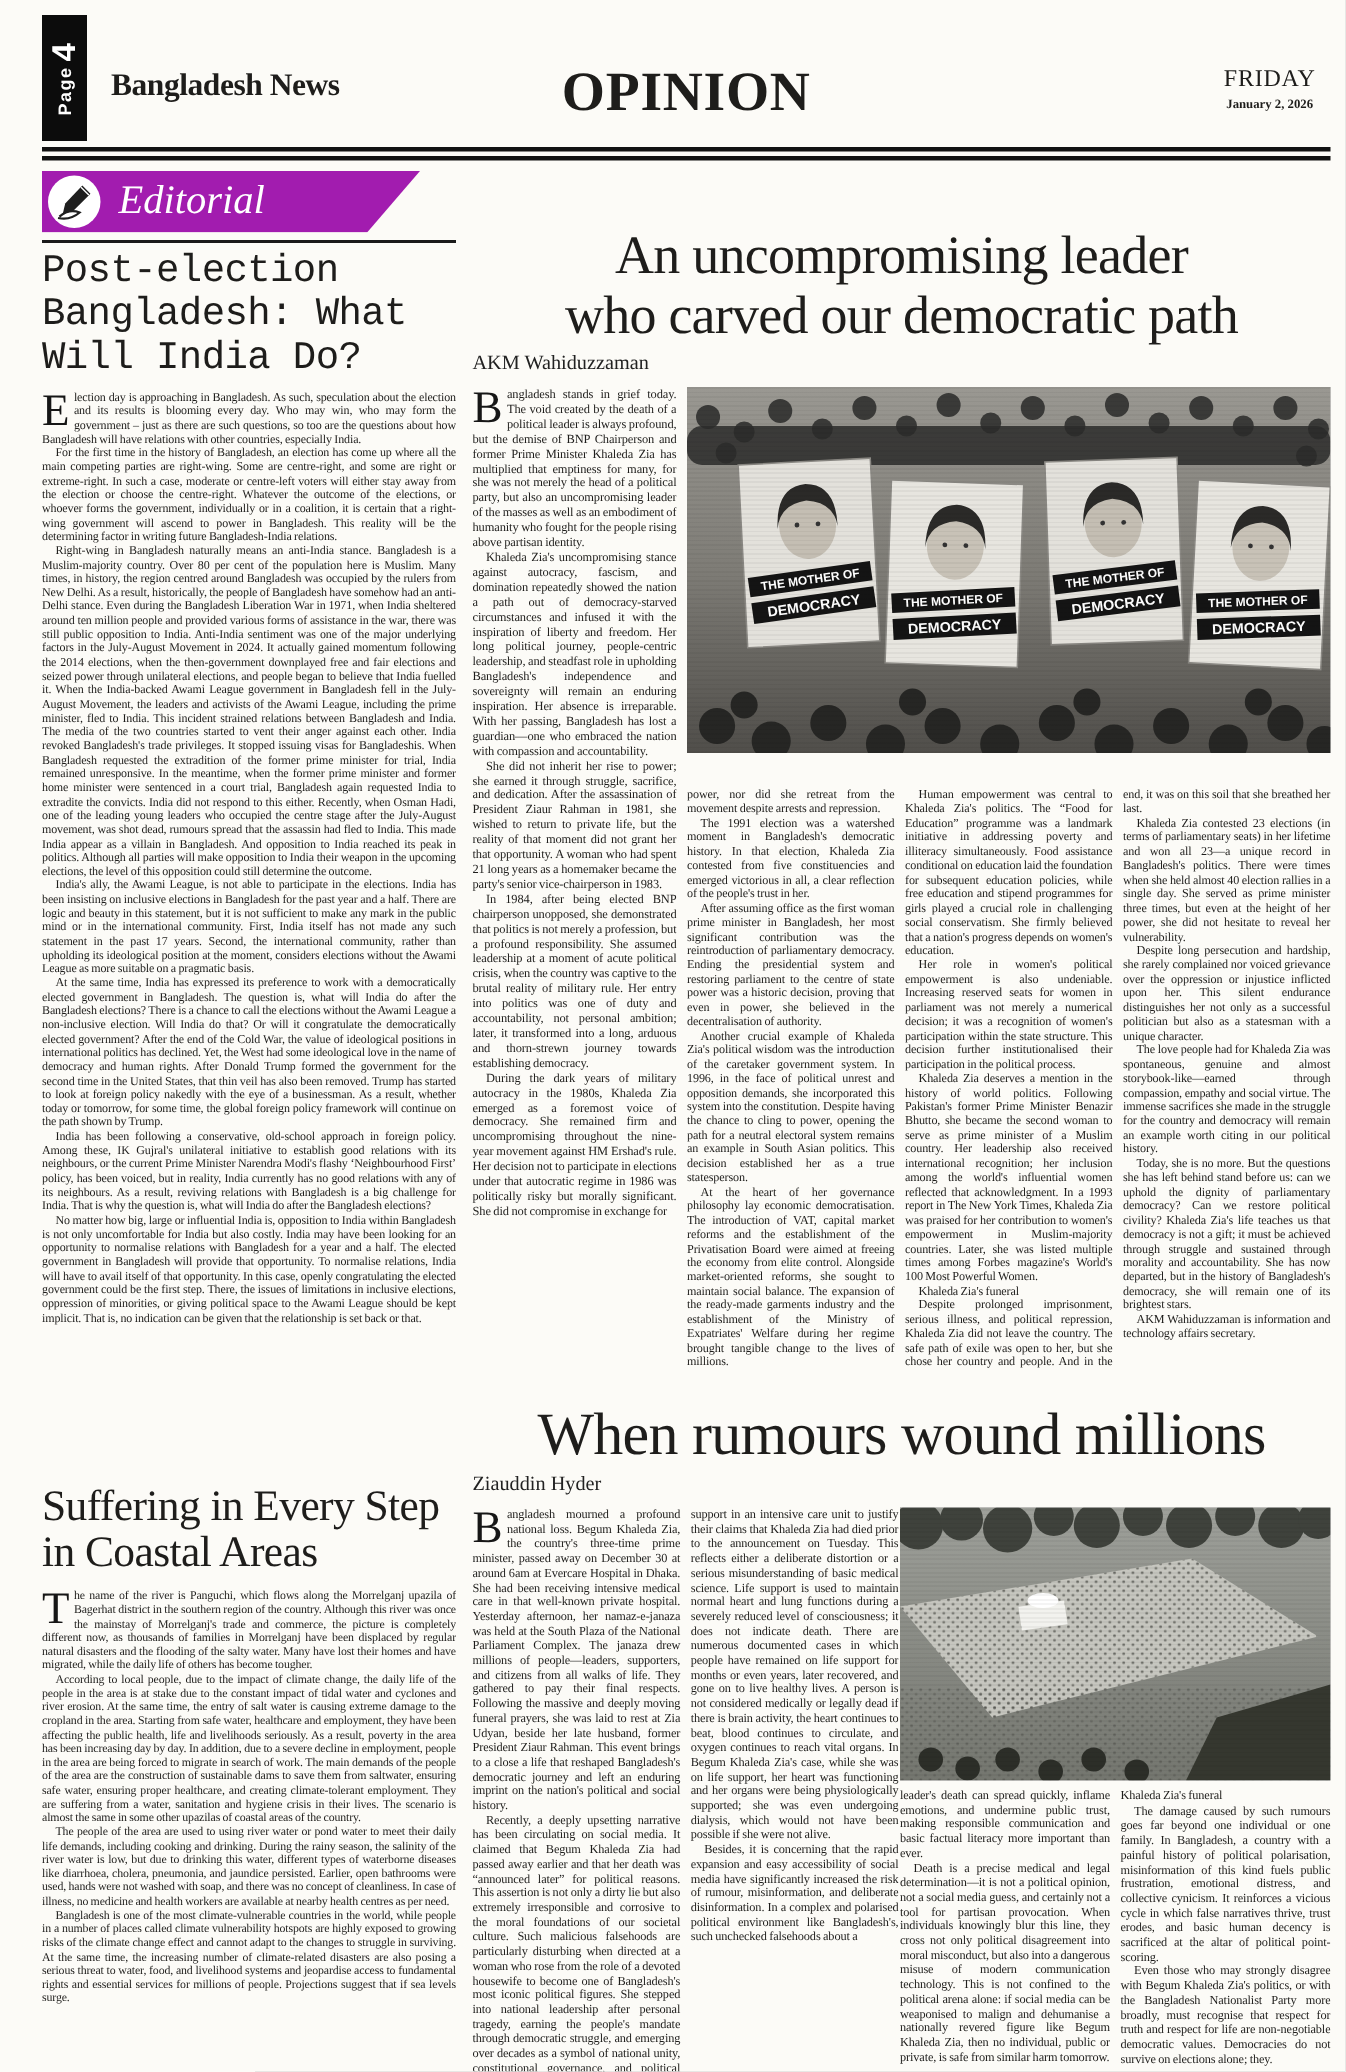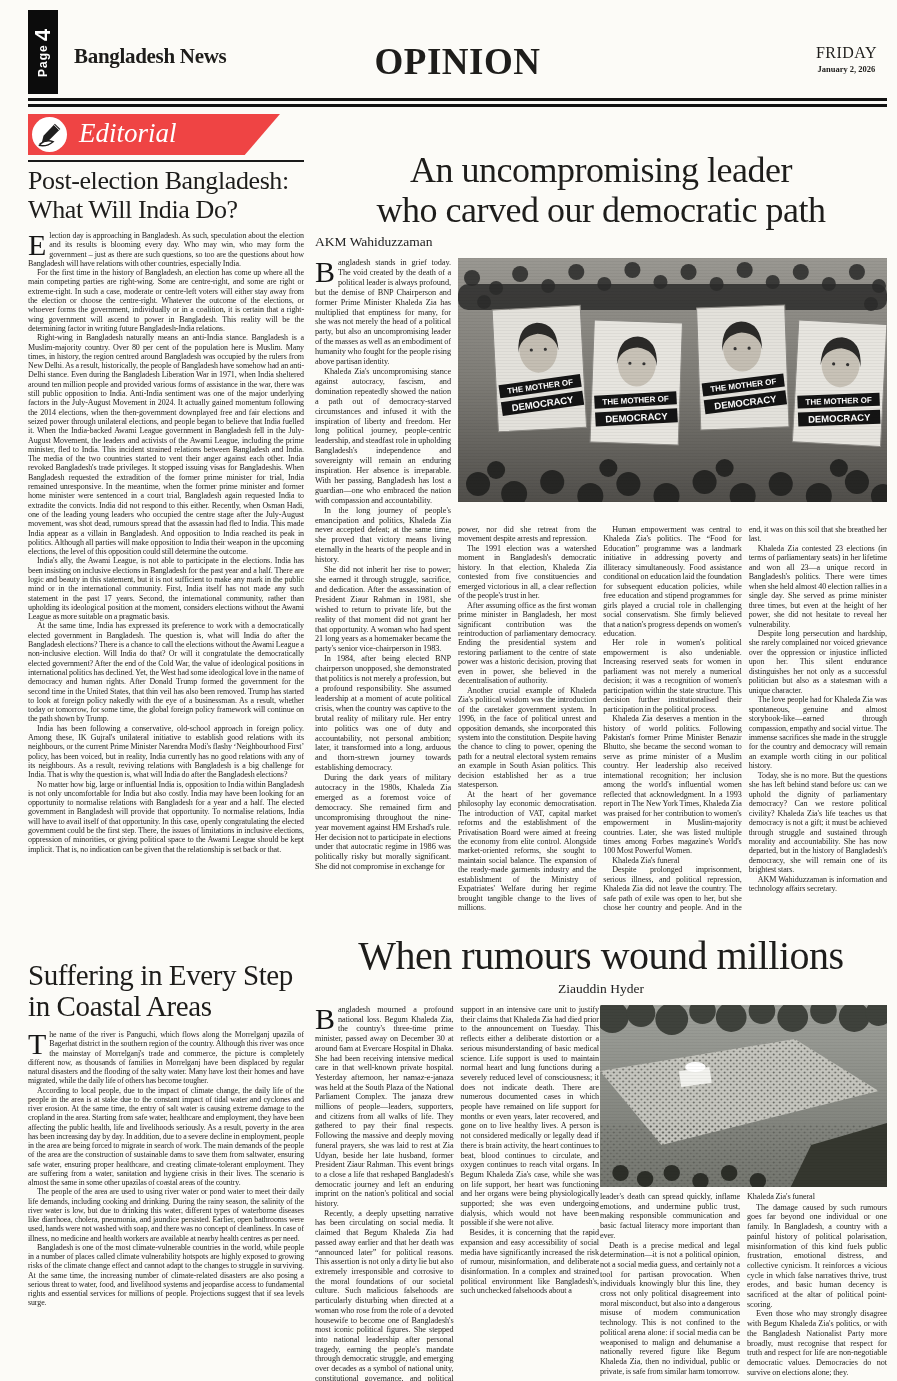--- a/index.html
+++ b/index.html
@@ -41,32 +41,32 @@
   .dateblock .dt { font-weight: bold; font-size: 8.5px; margin-top: 2px; }
   .double-rule { height: 9px; border-top: 3px solid #121212; border-bottom: 3px solid #121212; margin-top: 2px; }
 
   
   .content { display: flex; gap: 11px; margin-top: 7px; }
   .left-col { width: 276px; flex: none; }
   .right-col { flex: 1; min-width: 0; }
 
   
   .ed-banner {
-    width: 252px; height: 41px; background: #ef4444;
+    width: 252px; height: 41px; background: #a21caf;
     clip-path: polygon(0 0, 100% 0, 86% 100%, 0 100%);
     display: flex; align-items: center; gap: 12px; padding-left: 4px;
     color: #fff;
   }
   .ed-banner .pen-circle {
     width: 35px; height: 35px; border-radius: 50%; background: #fff;
     display: flex; align-items: center; justify-content: center; flex: none;
   }
   .ed-label { font-style: italic; font-size: 27px; padding-bottom: 3px; }
   .ed-rule { border-top: 2px solid #1a1a1a; margin: 5px 0 4px; }
-  .ed-title { font-weight: 400; font-size: 26px; line-height: 29px; letter-spacing: -0.4px; margin: 2px 0 7px; }
+  .ed-title { font-weight: 400; font-size: 26px; line-height: 29px; letter-spacing: -0.4px; margin: 2px 0 7px; font-family: Liberation Mono, monospace; }
 
   
   .body-text { text-align: justify; letter-spacing: -0.08px; word-spacing: -0.3px; overflow: hidden; }
   .body-text p { text-indent: 9px; }
   .body-text p.cont { text-indent: 0; }
   .dropcap p:first-child { text-indent: 0; }
   .dropcap p:first-child::first-letter {
     float: left; font-size: 30px; line-height: 23px; padding: 2px 3px 0 0; color: #161616;
   }
   .ed-body { font-size: 8px; line-height: 9.3px; height: 722px; }
@@ -88,21 +88,21 @@
   }
   .main-photo { height: 244px; }
   .lead-flow {
     margin-top: 23px; height: 402px;
     columns: 3; column-gap: 7px; column-fill: auto;
     font-size: 8.1px; line-height: 9.45px;
   }
 
   
   .rum-title { font-weight: 400; text-align: center; font-size: 40px; line-height: 46px; letter-spacing: -0.5px; margin-top: 6px; }
-  .rum-byline { text-align: center; font-size: 13.5px; margin: 2px 0 8px; color: #222; }
+  .rum-byline { font-size: 13.5px; margin: 2px 0 8px; color: #222; }
   .rum-body { display: flex; gap: 1px; }
   .rum-left {
     width: 284px; flex: none; height: 424px;
     columns: 2; column-gap: 7px; column-fill: auto;
     font-size: 8.2px; line-height: 9.7px;
   }
   .rum-right { flex: 1; min-width: 0; }
   .funeral-photo { height: 182px; }
   .rum-below { display: flex; gap: 7px; margin-top: 5px; height: 230px; overflow: hidden; }
   .rum-c3, .rum-c4 { flex: 1; min-width: 0; font-size: 8.2px; line-height: 9.7px; }
@@ -167,21 +167,20 @@
       <h1 class="lead-title">
         <span>An uncompromising leader</span>
         <span>who carved our democratic path</span>
       </h1>
       <div class="byline">AKM Wahiduzzaman</div>
 
       <div class="lead-body">
         <div class="lead-col1 body-text dropcap">
             <p>Bangladesh stands in grief today. The void created by the death of a political leader is always profound, but the demise of BNP Chairperson and former Prime Minister Khaleda Zia has multiplied that emptiness for many, for she was not merely the head of a political party, but also an uncompromising leader of the masses as well as an embodiment of humanity who fought for the people rising above partisan identity.</p>
             <p>Khaleda Zia's uncompromising stance against autocracy, fascism, and domination repeatedly showed the nation a path out of democracy-starved circumstances and infused it with the inspiration of liberty and freedom. Her long political journey, people-centric leadership, and steadfast role in upholding Bangladesh's independence and sovereignty will remain an enduring inspiration. Her absence is irreparable. With her passing, Bangladesh has lost a guardian—one who embraced the nation with compassion and accountability.</p>
-            <p>In the long journey of people's emancipation and politics, Khaleda Zia never accepted defeat; at the same time, she proved that victory means living eternally in the hearts of the people and in history.</p>
             <p>She did not inherit her rise to power; she earned it through struggle, sacrifice, and dedication. After the assassination of President Ziaur Rahman in 1981, she wished to return to private life, but the reality of that moment did not grant her that opportunity. A woman who had spent 21 long years as a homemaker became the party's senior vice-chairperson in 1983.</p>
             <p>In 1984, after being elected BNP chairperson unopposed, she demonstrated that politics is not merely a profession, but a profound responsibility. She assumed leadership at a moment of acute political crisis, when the country was captive to the brutal reality of military rule. Her entry into politics was one of duty and accountability, not personal ambition; later, it transformed into a long, arduous and thorn-strewn journey towards establishing democracy.</p>
             <p>During the dark years of military autocracy in the 1980s, Khaleda Zia emerged as a foremost voice of democracy. She remained firm and uncompromising throughout the nine-year movement against HM Ershad's rule. Her decision not to participate in elections under that autocratic regime in 1986 was politically risky but morally significant. She did not compromise in exchange for</p>
           </div>
         <div class="lead-right">
 
           <div class="photo main-photo">
             <svg viewBox="0 0 428 244" preserveAspectRatio="none">
               <defs>
                 <linearGradient id="pbg" x1="0" y1="0" x2="0" y2="1">
@@ -311,21 +310,21 @@
       </div>
 
       <h1 class="rum-title">When rumours wound millions</h1>
       <div class="rum-byline">Ziauddin Hyder</div>
 
       <div class="rum-body">
         <div class="rum-left body-text dropcap">
             <p>Bangladesh mourned a profound national loss. Begum Khaleda Zia, the country's three-time prime minister, passed away on December 30 at around 6am at Evercare Hospital in Dhaka. She had been receiving intensive medical care in that well-known private hospital. Yesterday afternoon, her namaz-e-janaza was held at the South Plaza of the National Parliament Complex. The janaza drew millions of people—leaders, supporters, and citizens from all walks of life. They gathered to pay their final respects. Following the massive and deeply moving funeral prayers, she was laid to rest at Zia Udyan, beside her late husband, former President Ziaur Rahman. This event brings to a close a life that reshaped Bangladesh's democratic journey and left an enduring imprint on the nation's political and social history.</p>
             <p>Recently, a deeply upsetting narrative has been circulating on social media. It claimed that Begum Khaleda Zia had passed away earlier and that her death was “announced later” for political reasons. This assertion is not only a dirty lie but also extremely irresponsible and corrosive to the moral foundations of our societal culture. Such malicious falsehoods are particularly disturbing when directed at a woman who rose from the role of a devoted housewife to become one of Bangladesh's most iconic political figures. She stepped into national leadership after personal tragedy, earning the people's mandate through democratic struggle, and emerging over decades as a symbol of national unity, constitutional governance, and political stability at critical moments in the country's history.</p>
             <p>Some publicly known social media actors have cynically cited the use of life support in an intensive care unit to justify their claims that Khaleda Zia had died prior to the announcement on Tuesday. This reflects either a deliberate distortion or a serious misunderstanding of basic medical science. Life support is used to maintain normal heart and lung functions during a severely reduced level of consciousness; it does not indicate death. There are numerous documented cases in which people have remained on life support for months or even years, later recovered, and gone on to live healthy lives. A person is not considered medically or legally dead if there is brain activity, the heart continues to beat, blood continues to circulate, and oxygen continues to reach vital organs. In Begum Khaleda Zia's case, while she was on life support, her heart was functioning and her organs were being physiologically supported; she was even undergoing dialysis, which would not have been possible if she were not alive.</p>
-            <p>Besides, it is concerning that the rapid expansion and easy accessibility of social media have significantly increased the risk of rumour, misinformation, and deliberate disinformation. In a complex and strained political environment like Bangladesh's, such unchecked falsehoods about a</p>
+            <p>Besides, it is concerning that the rapid expansion and easy accessibility of social media have significantly increased the risk of rumour, misinformation, and deliberate disinformation. In a complex and polarised political environment like Bangladesh's, such unchecked falsehoods about a</p>
           </div>
         <div class="rum-right">
 
           <div class="photo funeral-photo">
             <svg viewBox="0 0 280 182" preserveAspectRatio="none">
               <defs>
                 <linearGradient id="fbg" x1="0" y1="0" x2="0" y2="1">
                   <stop offset="0" stop-color="#9ea09a"></stop>
                   <stop offset="1" stop-color="#74766f"></stop>
                 </linearGradient>

